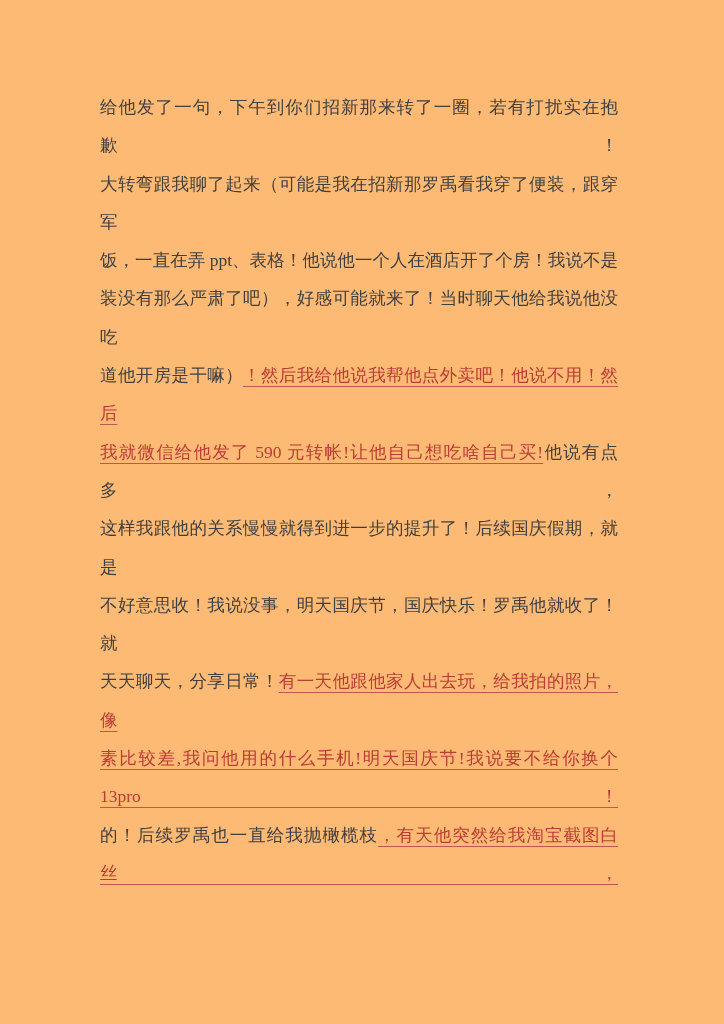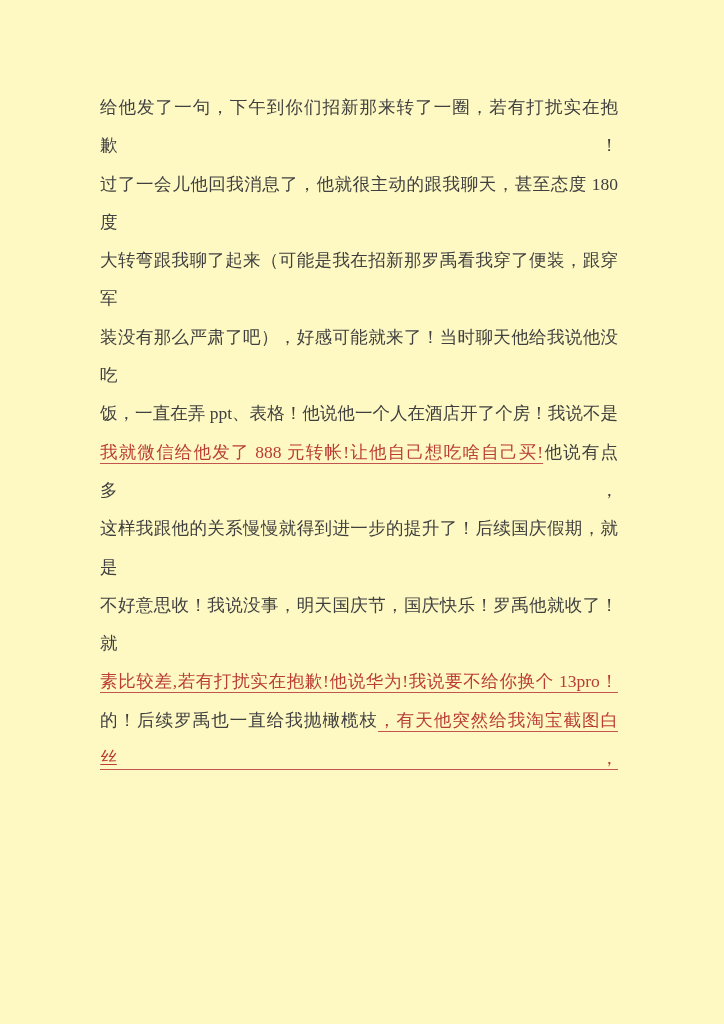--- a/index.html
+++ b/index.html
@@ -5,21 +5,21 @@
   html, body {
     margin: 0;
     padding: 0;
     background: #ffffff;
     font-family: "Liberation Serif", "DejaVu Serif", serif;
   }
   .page {
     position: relative;
     width: 724px;
     height: 1024px;
-    background: #fef9c3;
+    background: #fdba74;
     overflow: hidden;
   }
   .doc {
     position: absolute;
     left: 100px;
     top: 88px;
     width: 518px;
     color: #3f3f3f;
     font-size: 17.5px;
     line-height: 38.3px;
@@ -36,24 +36,25 @@
     text-decoration-thickness: 1.4px;
     text-underline-offset: 5px;
   }
 </style>
 </head>
 <body>
 
 <div class="page">
   <div class="doc">
     <div class="line"><span>给他发了一句，下午到你们招新那来转了一圈，若有打扰实在抱歉！</span></div>
-    <div class="line"><span>过了一会儿他回我消息了，他就很主动的跟我聊天，甚至态度 180 度</span></div>
     <div class="line"><span>大转弯跟我聊了起来（可能是我在招新那罗禹看我穿了便装，跟穿军</span></div>
+    <div class="line"><span>饭，一直在弄 ppt、表格！他说他一个人在酒店开了个房！我说不是</span></div>
     <div class="line"><span>装没有那么严肃了吧），好感可能就来了！当时聊天他给我说他没吃</span></div>
-    <div class="line"><span>饭，一直在弄 ppt、表格！他说他一个人在酒店开了个房！我说不是</span></div>
-    <div class="line"><span class="red">我就微信给他发了 888 元转帐!让他自己想吃啥自己买!</span><span>他说有点多，</span></div>
+    <div class="line"><span>道他开房是干嘛）</span><span class="red">！然后我给他说我帮他点外卖吧！他说不用！然后</span></div>
+    <div class="line"><span class="red">我就微信给他发了 590 元转帐!让他自己想吃啥自己买!</span><span>他说有点多，</span></div>
     <div class="line"><span>这样我跟他的关系慢慢就得到进一步的提升了！后续国庆假期，就是</span></div>
     <div class="line"><span>不好意思收！我说没事，明天国庆节，国庆快乐！罗禹他就收了！就</span></div>
-    <div class="line"><span class="red">素比较差,若有打扰实在抱歉!他说华为!我说要不给你换个 13pro！</span></div>
+    <div class="line"><span>天天聊天，分享日常！</span><span class="red">有一天他跟他家人出去玩，给我拍的照片，像</span></div>
+    <div class="line"><span class="red">素比较差,我问他用的什么手机!明天国庆节!我说要不给你换个 13pro！</span></div>
     <div class="line"><span>的！后续罗禹也一直给我抛橄榄枝</span><span class="red">，有天他突然给我淘宝截图白丝，</span></div>
 
   </div>
 </div>
 
 </body></html>

